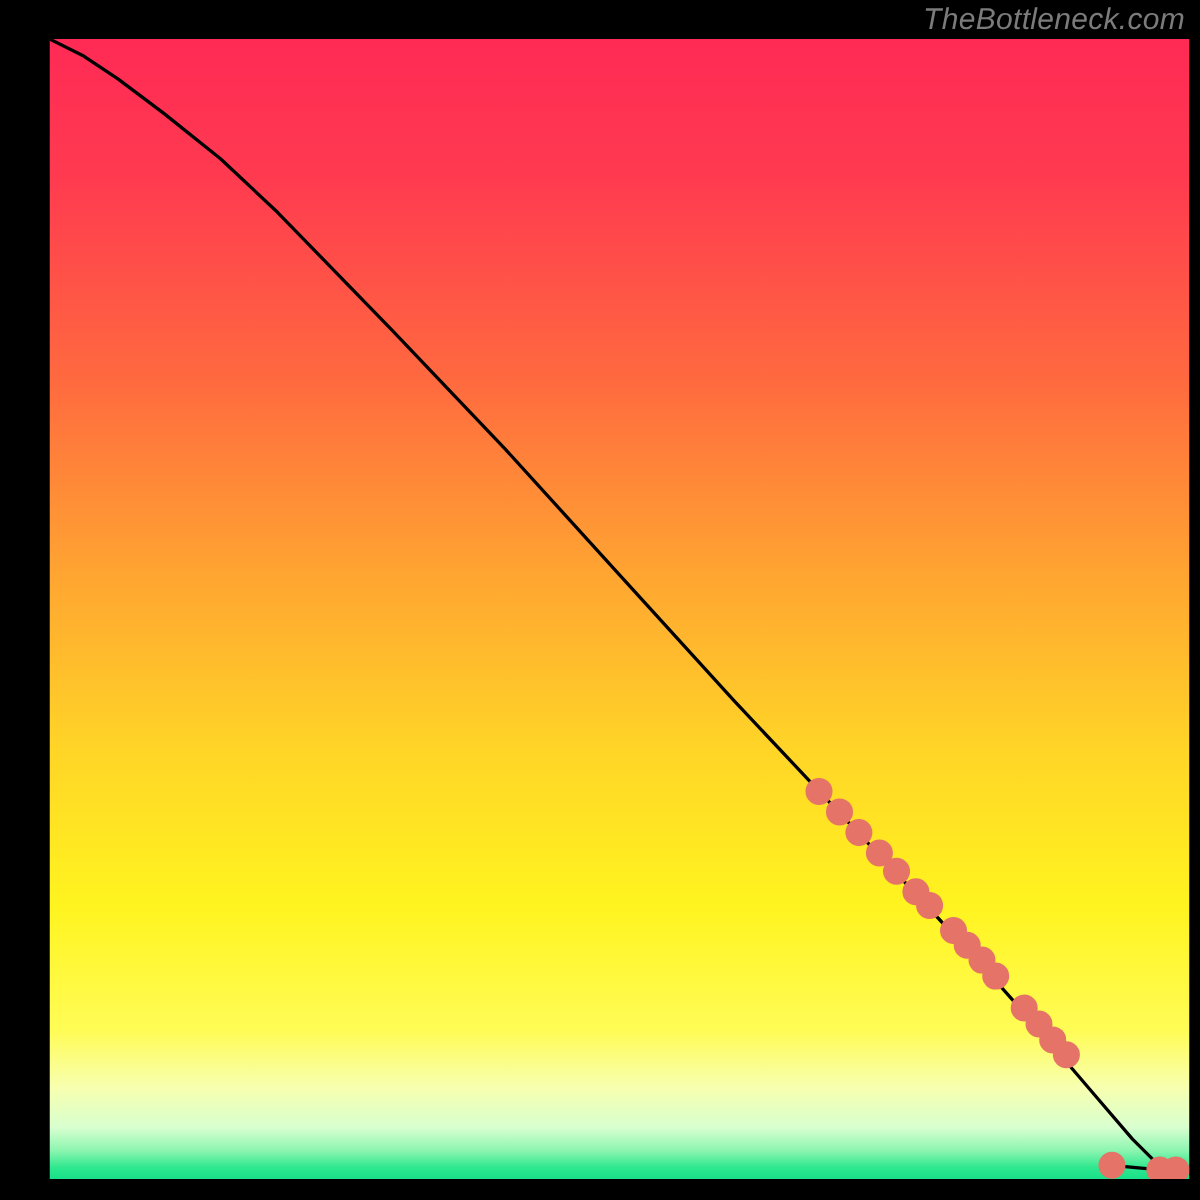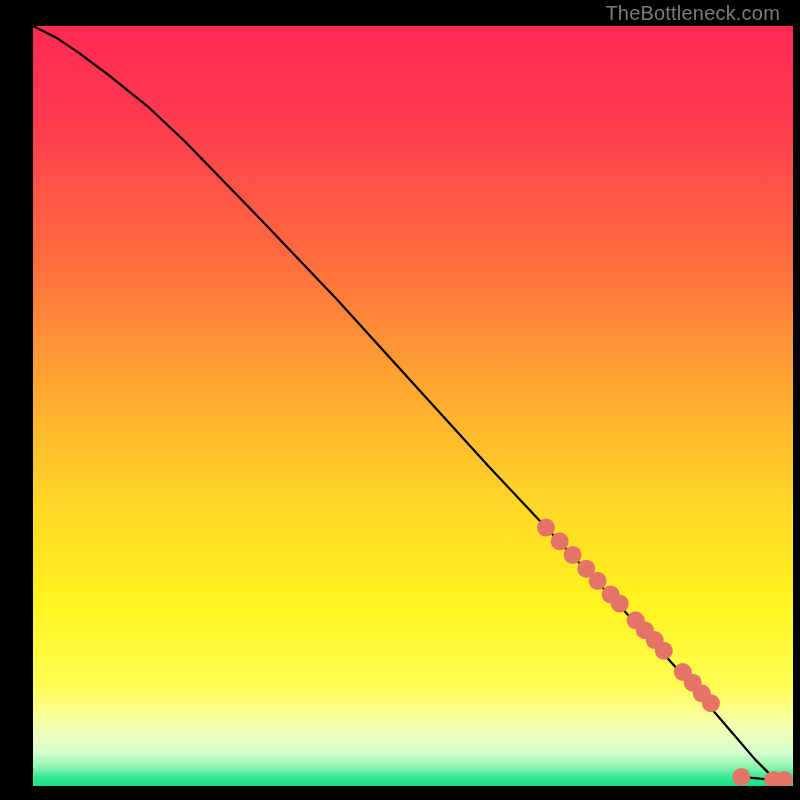--- a/index.html
+++ b/index.html
@@ -13,26 +13,27 @@
   }
   .stage {
     position: relative;
     width: 800px;
     height: 800px;
     background: #000;
   }
   .attribution {
     position: absolute;
     top: 2px;
-    right: 20px;
+    right: 10px;
     color: #7b7b7b;
     font-size: 20px;
     font-weight: 400;
     letter-spacing: 0.2px;
     z-index: 5;
+    font-style: italic;
   }
   .plot {
     position: absolute;
     left: 33px;
     top: 26px;
     width: 760px;
     height: 760px;
   }
   .plot svg {
     display: block;

